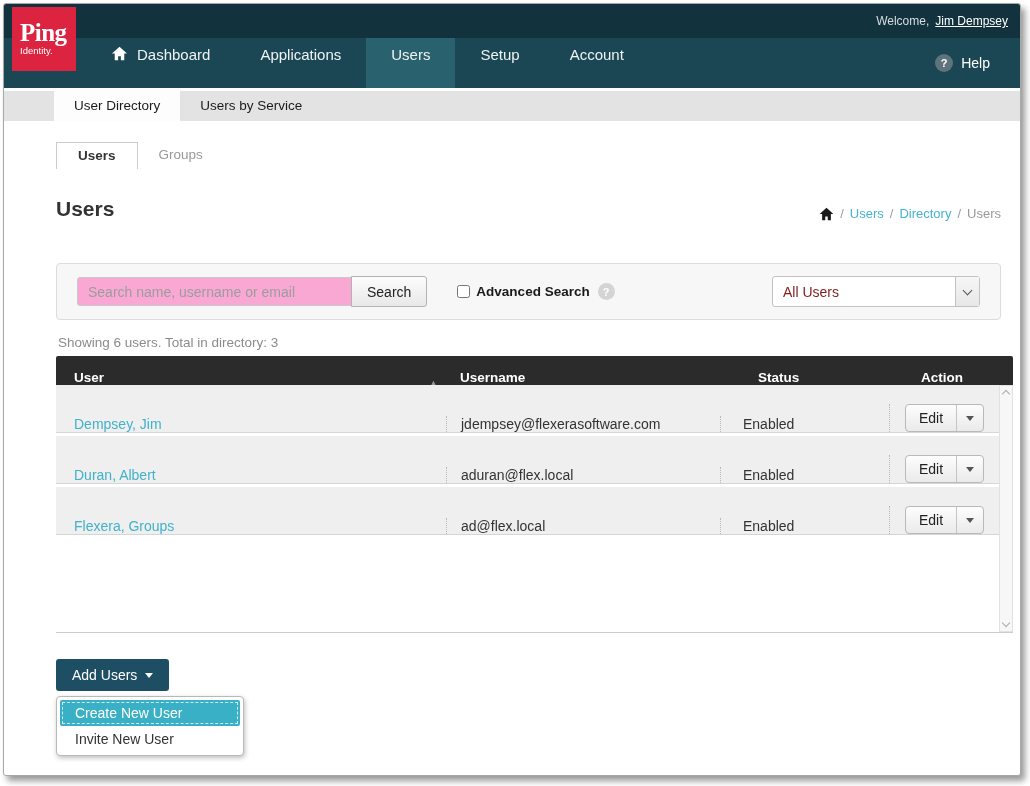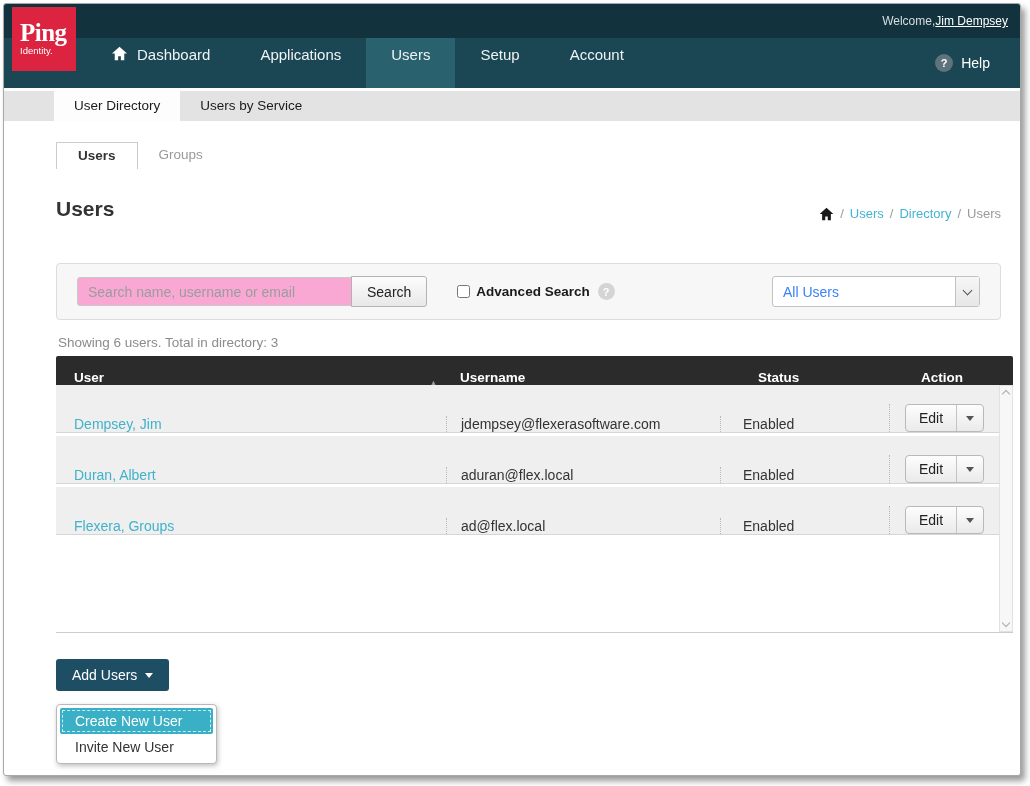--- a/index.html
+++ b/index.html
@@ -18,21 +18,21 @@
     border-radius:3px;
     box-shadow:4px 5px 6px rgba(0,0,0,0.40);
     overflow:hidden;
   }
   
   .topbar {
     height:34px; background:#12323d;
     display:flex; align-items:center; justify-content:flex-end;
     padding-right:12px; color:#d8dee0; font-size:12px;
   }
-  .topbar .user-link { color:#fff; text-decoration:underline; cursor:pointer; }
+  .topbar .user-link { color:#fff; text-decoration:underline; margin-left:6px; cursor:pointer; }
   .navbar {
     height:50px; background:#1b4754;
     display:flex; align-items:stretch;
     padding-left:82px; position:relative;
   }
   .nav-item {
     display:flex; padding:8px 25px;
     color:#eef3f4; font-size:15px; cursor:pointer; white-space:nowrap;
   }
   .nav-item.active { background:#29616f; }
@@ -95,21 +95,21 @@
   .advanced .adv-label { font-size:13.5px; font-weight:bold; color:#1a1a1a; cursor:pointer; }
   .q-circle {
     width:17px; height:17px; border-radius:50%; background:#d4d4d4;
     color:#fff; font-size:11px; font-weight:bold;
     display:flex; align-items:center; justify-content:center; margin-left:8px;
   }
   .filter-select {
     margin-left:auto; width:208px; height:31px; background:#fff;
     border:1px solid #c2c2c2; border-radius:3px;
     display:flex; align-items:center; padding-left:10px;
-    font-size:14px; color:#3b82f6; cursor:pointer;
+    font-size:14px; color:#7f1d1d; cursor:pointer;
   }
   .select-arrow-box {
     margin-left:auto; width:24px; align-self:stretch;
     border-left:1px solid #c2c2c2; background:linear-gradient(#f6f6f6,#e7e7e7);
     display:flex; align-items:center; justify-content:center;
   }
   .chev-down { width:7px; height:7px; border-right:1.5px solid #555; border-bottom:1.5px solid #555; transform:rotate(45deg); margin-top:-3px; }
   
   .summary { margin:15px 0 6px 2px; font-size:13.5px; color:#8b8b8b; width:945px; }
   .utable { width:957px; }
@@ -154,21 +154,21 @@
   .chev-down-sm { width:6px; height:6px; border-right:1.5px solid #ababab; border-bottom:1.5px solid #ababab; transform:rotate(45deg); }
   
   .add-users-btn {
     margin-top:26px; display:inline-flex; align-items:center;
     background:#1d4e63; color:#fff; font-size:14px;
     padding:8px 16px; border-radius:3px; border:none; cursor:pointer;
     font-family:"Liberation Sans", sans-serif;
   }
   .tri-down-white { width:0; height:0; border-left:4px solid transparent; border-right:4px solid transparent; border-top:5px solid #fff; margin-left:8px; }
   .add-menu {
-    margin-top:13px; width:161px; background:#fff;
+    margin-top:5px; width:188px; background:#fff;
     border:1px solid #b9b9b9; border-radius:4px;
     box-shadow:1px 2px 5px rgba(0,0,0,0.25);
     padding:3px;
   }
   .menu-item { height:26px; line-height:26px; padding-left:15px; font-size:14px; color:#333; cursor:pointer; border-radius:2px; }
   .menu-item.highlight {
     background:#39b0c5; color:#fff;
     outline:1px dashed #cdeef4; outline-offset:-3px;
   }
 </style>

